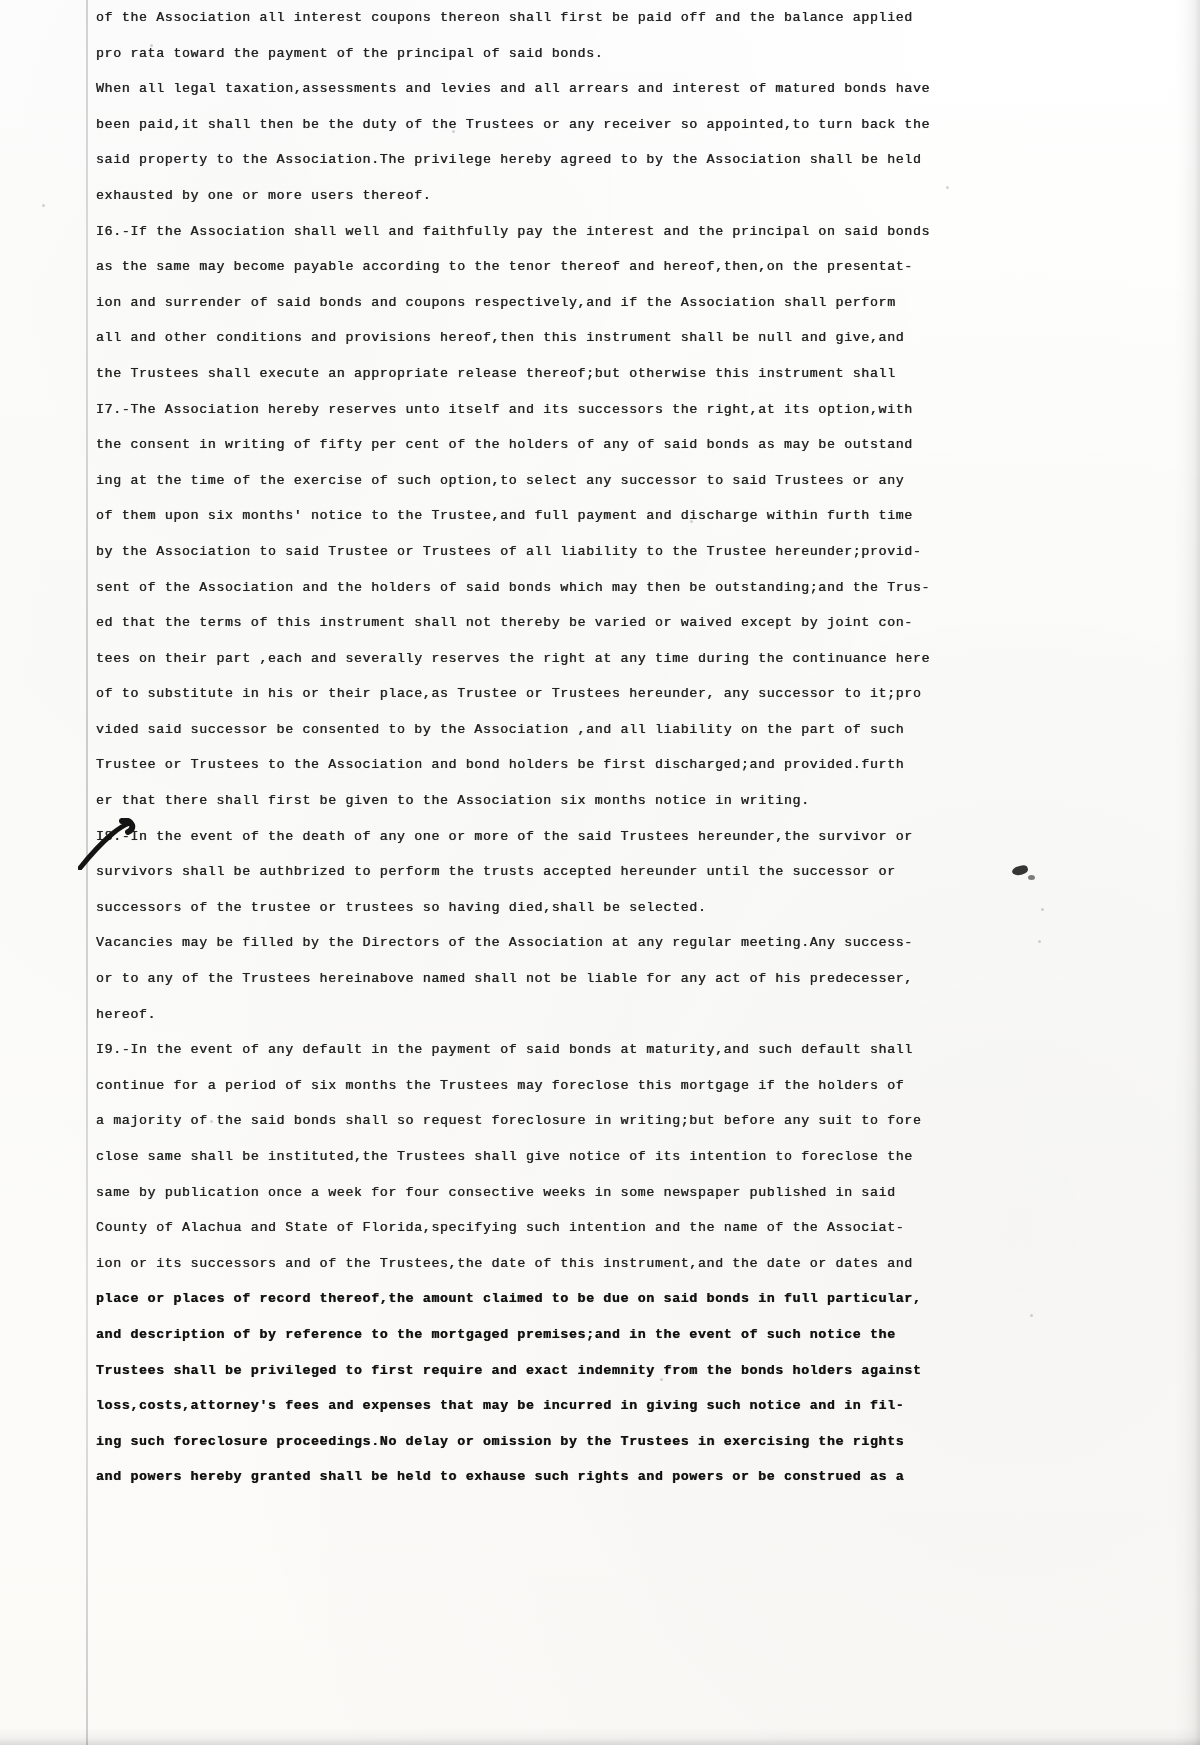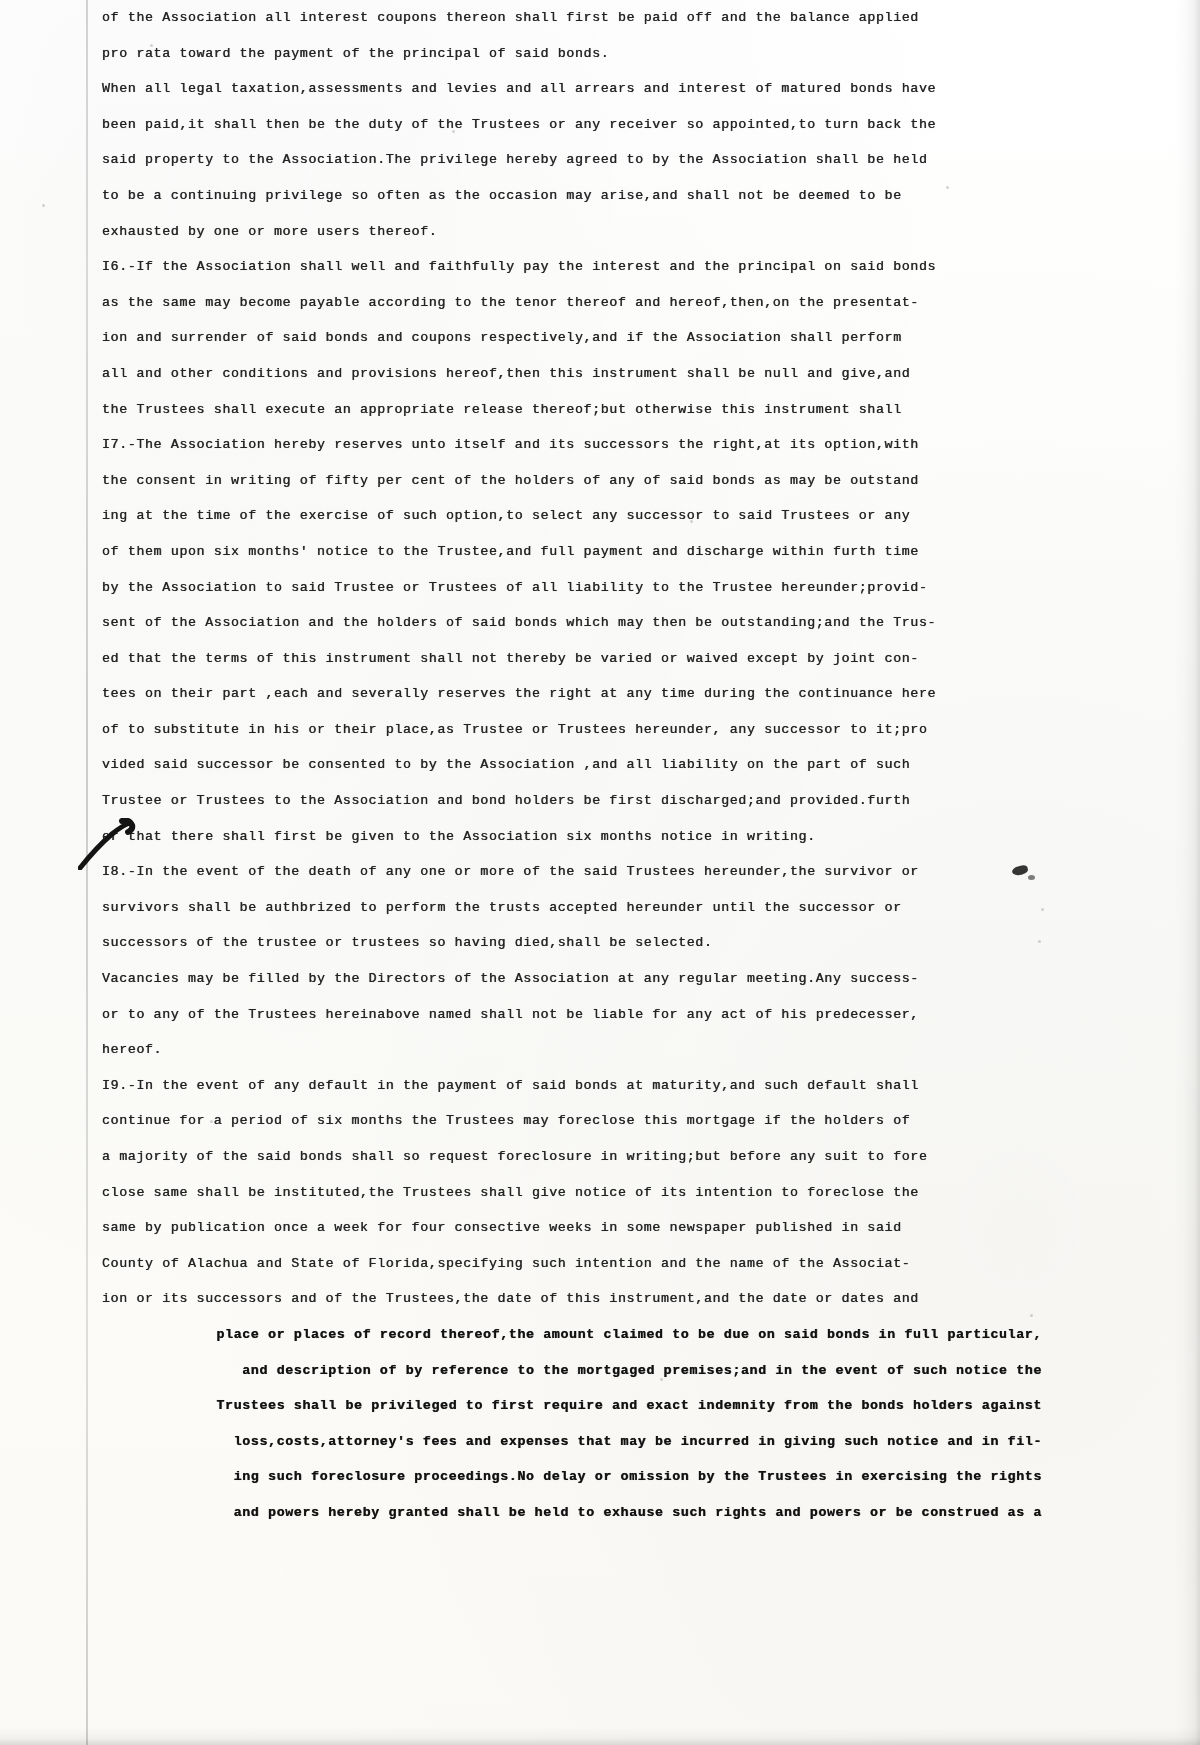--- a/index.html
+++ b/index.html
@@ -59,21 +59,21 @@
     width: 1200px;
     height: 18px;
     background: linear-gradient(180deg,
         rgba(0,0,0,0.00) 0%,
         rgba(0,0,0,0.035) 60%,
         rgba(0,0,0,0.13) 100%);
   }
 
   .body-text {
     position: absolute;
-    left: 102px;
+    left: 96px;
     top: 0px;
     width: 940px;
   }
 
   .line {
     font-family: "Liberation Mono", "DejaVu Sans Mono", monospace;
     font-size: 13.3px;
     letter-spacing: 0.62px;
     color: #131313;
     white-space: pre;
@@ -85,21 +85,20 @@
       -0.3px 0.25px 0 rgba(40,40,40,0.30),
       0 0 0.9px rgba(0,0,0,0.35);
     opacity: 0.93;
   }
 
   
   .line.bold-strike {
     font-weight: bold;
     color: #0a0a0a;
     opacity: 0.97;
-    text-align: right;
   }
 
   
   .pen-mark {
     position: absolute;
     left: 78px;
     top: 818px;
     width: 72px;
     height: 52px;
     pointer-events: none;
@@ -140,21 +139,20 @@
 <div class="page">
 
   <div class="margin-rule"></div>
 
   <div class="body-text" id="body-text">
       <div class="line">of the Association all interest coupons thereon shall first be paid off and the balance applied</div>
       <div class="line">pro rata toward the payment of the principal of said bonds.</div>
       <div class="line">When all legal taxation,assessments and levies and all arrears and interest of matured bonds have</div>
       <div class="line">been paid,it shall then be the duty of the Trustees or any receiver so appointed,to turn back the</div>
       <div class="line">said property to the Association.The privilege hereby agreed to by the Association shall be held</div>
-      <div class="line">to be a continuing privilege so often as the occasion may arise,and shall not be deemed to be</div>
       <div class="line">exhausted by one or more users thereof.</div>
       <div class="line">I6.-If the Association shall well and faithfully pay the interest and the principal on said bonds</div>
       <div class="line">as the same may become payable according to the tenor thereof and hereof,then,on the presentat-</div>
       <div class="line">ion and surrender of said bonds and coupons respectively,and if the Association shall perform</div>
       <div class="line">all and other conditions and provisions hereof,then this instrument shall be null and give,and</div>
       <div class="line">the Trustees shall execute an appropriate release thereof;but otherwise this instrument shall</div>
       <div class="line">I7.-The Association hereby reserves unto itself and its successors the right,at its option,with</div>
       <div class="line">the consent in writing of fifty per cent of the holders of any of said bonds as may be outstand</div>
       <div class="line">ing at the time of the exercise of such option,to select any successor to said Trustees or any</div>
       <div class="line">of them upon six months' notice to the Trustee,and full payment and discharge within furth time</div>

